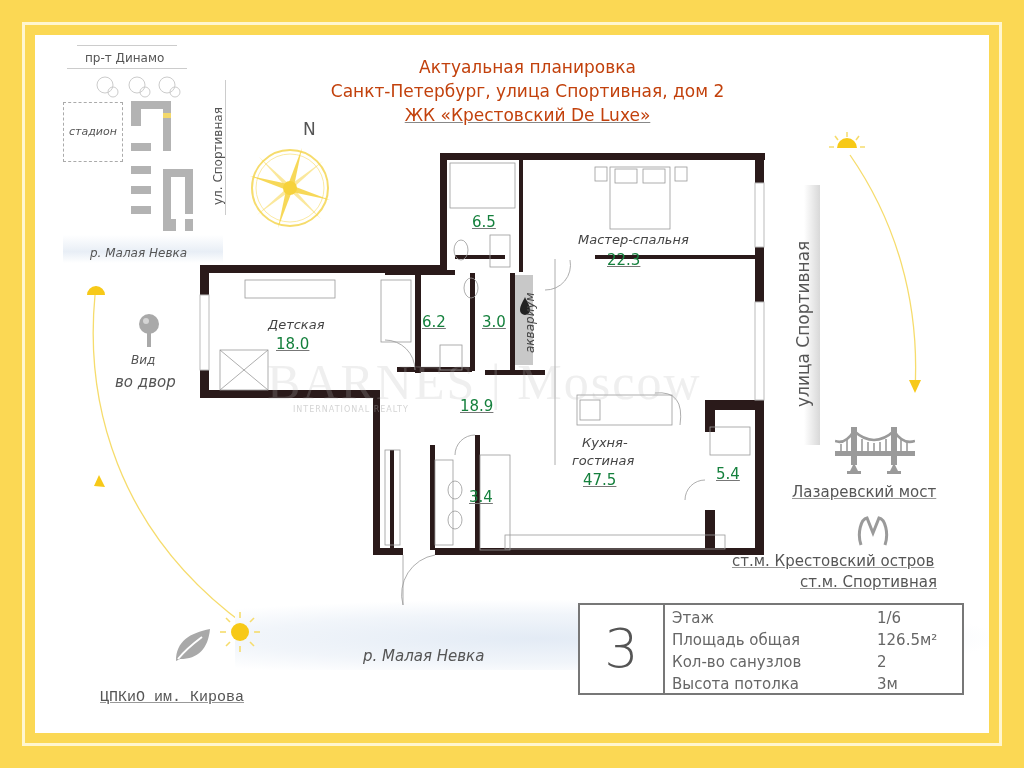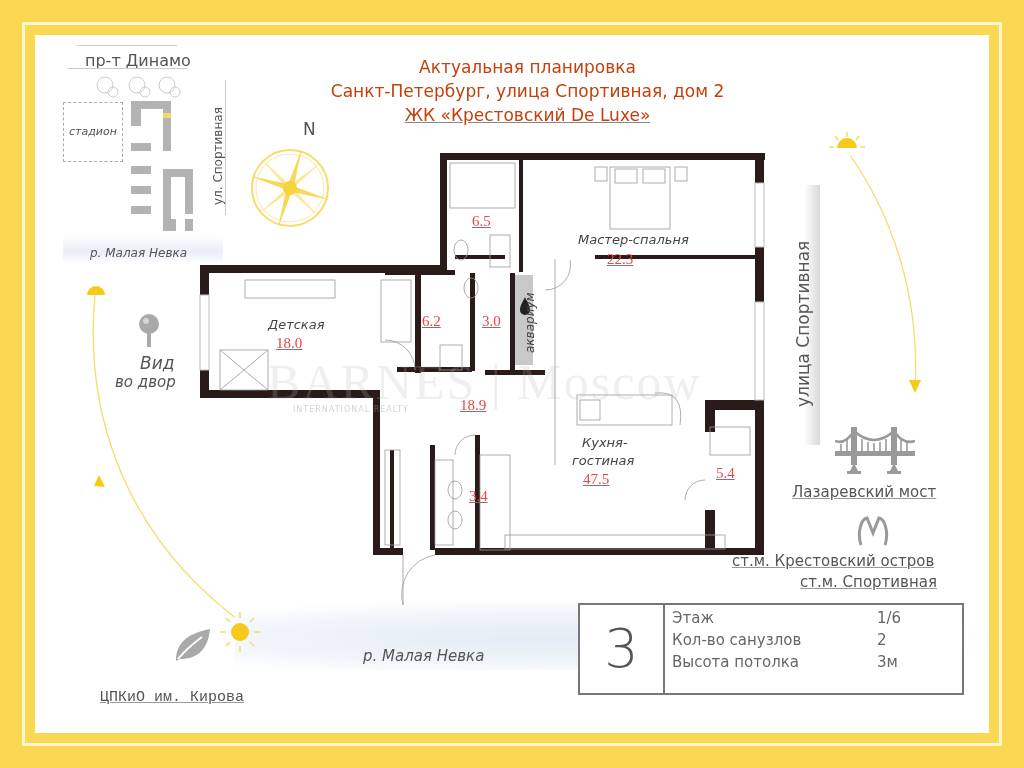--- a/index.html
+++ b/index.html
@@ -8,21 +8,21 @@
   .frame { position: absolute; left: 0; top: 0; width: 1024px; height: 768px; background: #fbd854; }
   .frame-line { position: absolute; left: 22px; top: 22px; width: 980px; height: 724px; border: 3px solid #fff6cf; }
   .canvas { position: absolute; left: 35px; top: 35px; width: 954px; height: 698px; background: #fff; overflow: hidden; }
   .abs { position: absolute; }
   .title { position: absolute; left: 250px; top: 20px; width: 485px; text-align: center; font-size: 17px; line-height: 24px; color: #c2410c; }
   .title .l3 { text-decoration: underline; text-decoration-color: #888; }
   .txt { position: absolute; color: #555; white-space: nowrap; }
   .ital { font-style: italic; }
   .ul { text-decoration: underline; text-decoration-color: #999; }
   .room-label { position: absolute; font-size: 13px; font-style: italic; color: #444; text-align: center; white-space: nowrap; }
-  .room-area { position: absolute; font-size: 15px; color: #ef4444; text-decoration: underline; text-decoration-color: #777; text-align: center; white-space: nowrap; font-family: Liberation Serif, serif; }
+  .room-area { position: absolute; font-size: 15px; color: #15803d; text-decoration: underline; text-decoration-color: #777; text-align: center; white-space: nowrap; }
   .vert { position: absolute; transform: rotate(-90deg); transform-origin: left top; white-space: nowrap; }
   .info-box { position: absolute; left: 543px; top: 568px; width: 386px; height: 92px; border: 2px solid #777; background: #fff; }
   .info-num { position: absolute; left: 0; top: 0; width: 85px; height: 88px; border-right: 2px solid #777; font-size: 54px; color: #555; text-align: center; line-height: 88px; font-weight: 300; }
   .info-rows { position: absolute; left: 92px; top: 2px; width: 290px; }
   .info-row { display: flex; height: 22px; align-items: center; font-size: 15px; color: #666; }
   .info-row .k { width: 205px; }
   .info-row .v { flex: 1; }
 </style>
 </head>
 <body>
@@ -34,21 +34,21 @@
 <div class="canvas">
 
   <div class="title">
     <div>Актуальная планировка</div>
     <div>Санкт-Петербург, улица Спортивная, дом 2</div>
     <div class="l3">ЖК «Крестовский De Luxe»</div>
   </div>
 
   <div class="abs" style="left:20px;top:10px;width:180px;height:240px;">
     <div class="abs" style="left:22px;top:0;width:100px;border-top:1px solid #ccc;"></div>
-    <div class="txt" style="left:30px;top:6px;font-size:16px;">пр-т Динамо</div>
+    <div class="txt" style="left:30px;top:6px;font-size:12px;">пр-т Динамо</div>
     <div class="abs" style="left:12px;top:23px;width:120px;border-top:1px solid #ccc;"></div>
     <svg class="abs" style="left:40px;top:30px;" width="100" height="28" viewBox="0 0 100 28">
       <g fill="none" stroke="#ccc" stroke-width="1">
         <circle cx="10" cy="10" r="8"></circle>
           <circle cx="18" cy="17" r="5"></circle>
         <circle cx="42" cy="10" r="8"></circle>
           <circle cx="50" cy="17" r="5"></circle>
         <circle cx="72" cy="10" r="8"></circle>
           <circle cx="80" cy="17" r="5"></circle>
       </g>
@@ -99,21 +99,21 @@
     <path d="M20,15 C10,120 40,250 170,345" fill="none" stroke="#f6dc6c" stroke-width="1.3"></path>
     <polygon points="24,195 30,207 19,206" fill="#f7c918"></polygon>
     <path d="M12,15 A9,9 0 0 1 30,15 Z" fill="#f7c918"></path>
   </svg>
 
   <svg class="abs" style="left:102px;top:278px;" width="24" height="36" viewBox="0 0 24 36">
     <circle cx="12" cy="11" r="10" fill="#a9a9a9"></circle>
     <circle cx="9" cy="8" r="3" fill="#d5d5d5"></circle>
     <rect x="10" y="20" width="4" height="14" fill="#a9a9a9"></rect>
   </svg>
-  <div class="txt ital" style="left:105px;top:318px;font-size:17px;">Вид</div>
+  <div class="txt ital" style="left:96px;top:318px;font-size:12px;">Вид</div>
   <div class="txt ital" style="left:80px;top:338px;font-size:15px;">во двор</div>
 
   <svg class="abs" style="left:790px;top:95px;" width="110" height="270" viewBox="0 0 110 270">
     <path d="M25,25 C70,90 95,170 90,260" fill="none" stroke="#f6dc6c" stroke-width="1.3"></path>
     <polygon points="84,250 96,250 90,263" fill="#f7c918"></polygon>
     <path d="M12,18 A10,10 0 0 1 32,18 Z" fill="#f7c918"></path>
     <g stroke="#f6dc6c" stroke-width="1.5">
       <line x1="22" y1="2" x2="22" y2="7"></line>
         <line x1="10" y1="6" x2="13" y2="10"></line>
         <line x1="34" y1="6" x2="31" y2="10"></line>
@@ -283,20 +283,24 @@
   <div class="room-area" style="left:681px;top:430px;">5.4</div>
 
   <div class="info-box">
     <div class="info-num">3</div>
     <div class="info-rows">
       <div class="info-row">
         <span class="k">Этаж</span>
         <span class="v">1/6</span>
       </div>
       <div class="info-row">
+        <span class="k">Площадь общая</span>
+        <span class="v">126.5м²</span>
+      </div>
+      <div class="info-row">
         <span class="k">Кол-во санузлов</span>
         <span class="v">2</span>
       </div>
       <div class="info-row">
         <span class="k">Высота потолка</span>
         <span class="v">3м</span>
       </div>
     </div>
   </div>
 

